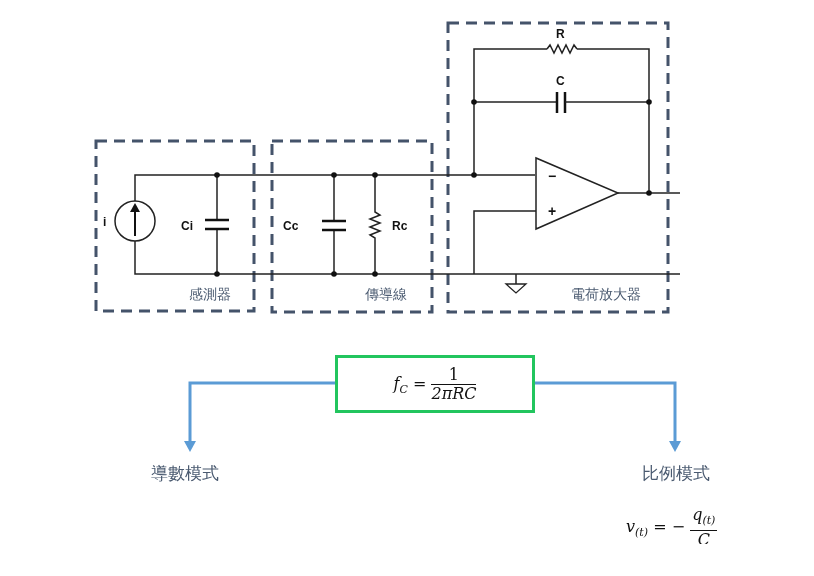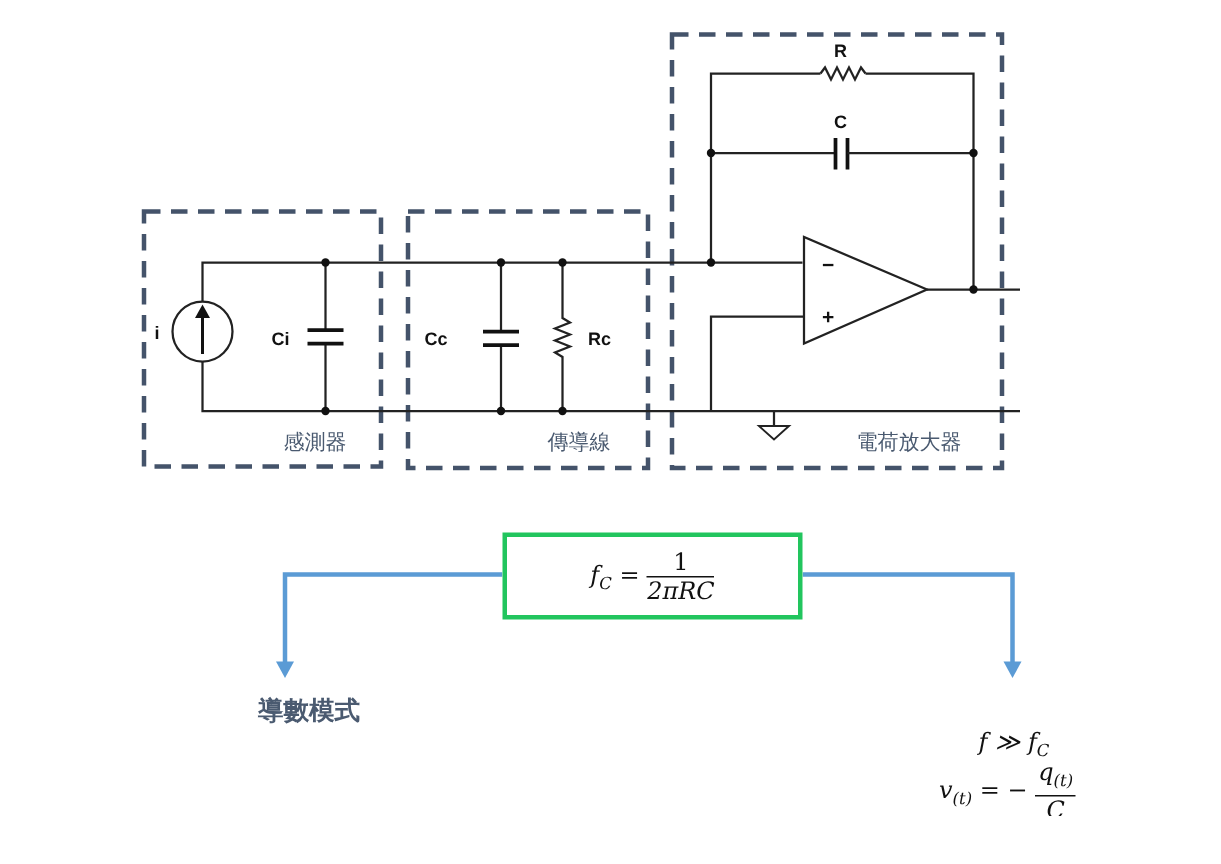--- a/index.html
+++ b/index.html
@@ -111,20 +111,20 @@
 </svg>
 
 <div id="fc-box">
   <span class="math" style="position:static;">
     <span>f</span><sub>C</sub><span class="upright"> = </span>
     <span class="frac"><span class="num upright">1</span><span class="den">2πRC</span></span>
   </span>
 </div>
 
 <div id="clipper">
-  <div class="mode-title" style="left:126px; top:462px;font-weight:bold;">導數模式</div>
+  <div class="mode-title" style="left:105px; top:462px;">導數模式</div>
 
-  <div class="math" style="left:596px; top:485px; width:160px;"><span>f ≫ f</span><sub>C</sub></div>
+  <div class="mode-title" style="left:596px; top:462px;">比例模式</div>
   <div class="math" style="left:626px; top:506px;">
     <span>v</span><sub>(t)</sub><span class="upright"> = − </span>
     <span class="frac"><span class="num"><span>q</span><sub>(t)</sub></span><span class="den">C</span></span>
   </div>
 </div>
 
 </body></html>

